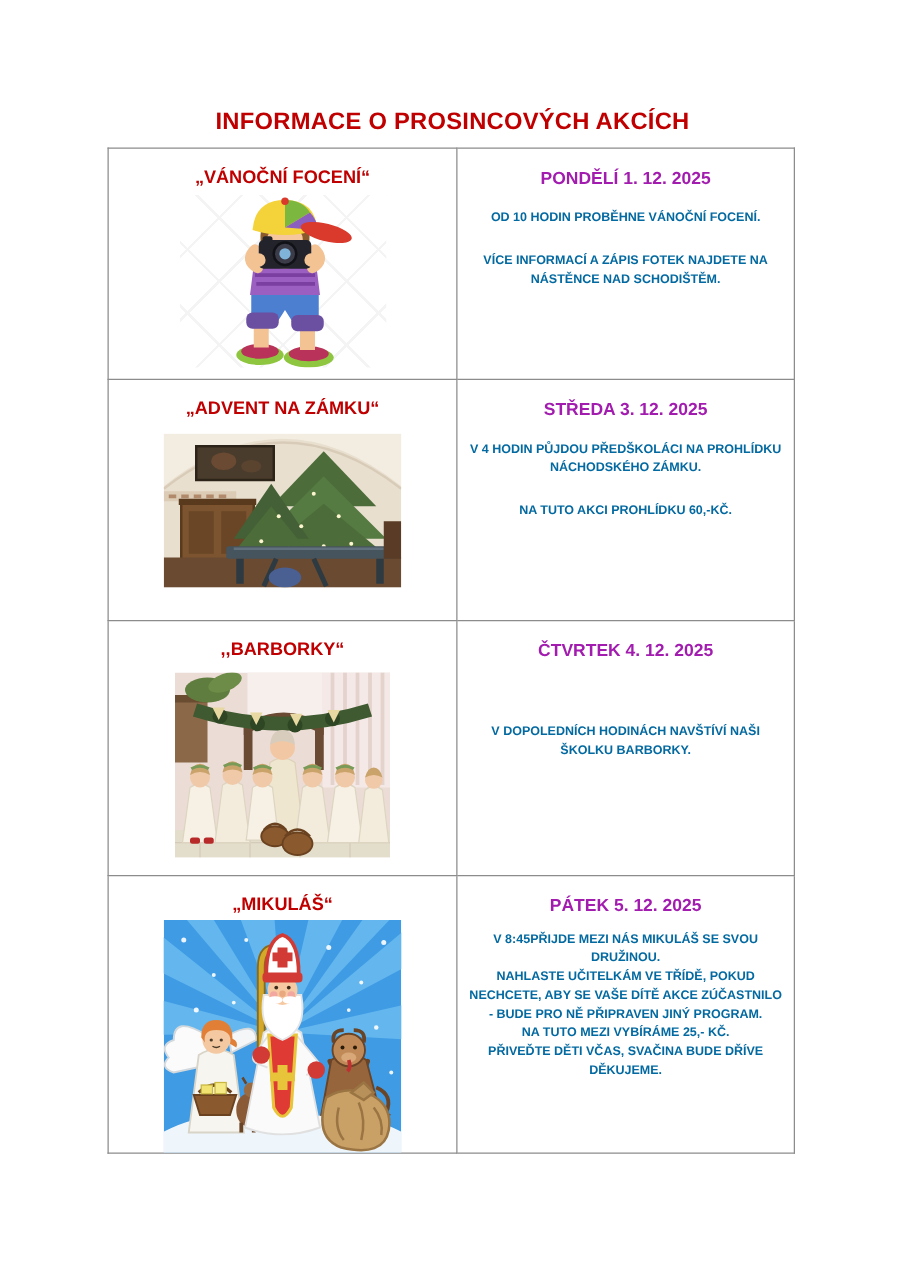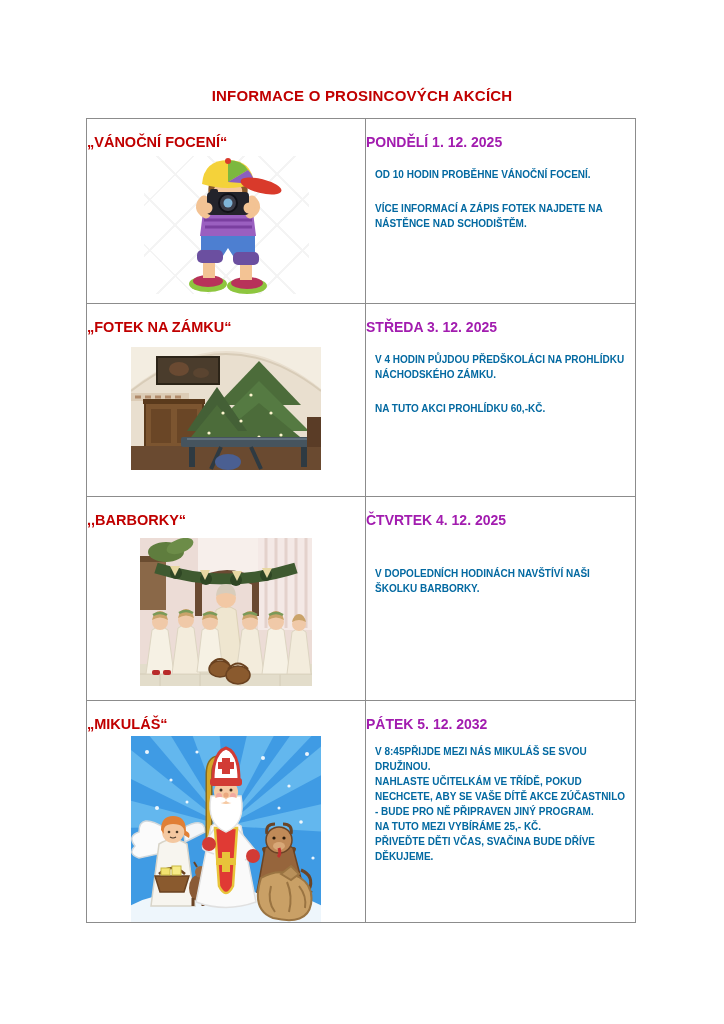--- a/index.html
+++ b/index.html
@@ -1,32 +1,32 @@
 <!DOCTYPE html>
 <html><head>
 <meta charset="utf-8">
 <style>
   html,body{margin:0;padding:0;background:#ffffff;}
   .page{position:relative;width:724px;height:1024px;background:#ffffff;overflow:hidden;
         font-family:"Liberation Sans",sans-serif;}
   .doc-title{position:absolute;top:87px;left:0;width:100%;text-align:center;
-        font-size:15px;font-weight:bold;color:#c00000;letter-spacing:.2px;}
+        font-size:19px;font-weight:bold;color:#c00000;letter-spacing:.2px;}
   table.events{position:absolute;left:86px;top:118px;width:549px;
         border-collapse:collapse;table-layout:fixed;}
   col.c-left{width:279px}
   col.c-right{width:270px}
-  td.cell{border:1px solid #8c8c8c;vertical-align:top;text-align:left;padding:0;}
+  td.cell{border:1px solid #8c8c8c;vertical-align:top;text-align:center;padding:0;}
   tr.r1{height:185px}
   tr.r2{height:193px}
   tr.r3{height:204px}
   tr.r4{height:179px}
   .ev-name{margin-top:15px;font-size:14.5px;font-weight:bold;color:#c00000;}
   .ev-date{margin-top:15px;margin-bottom:17px;font-size:14px;font-weight:bold;color:#a21caf;}
   .ev-p{margin:0 9px 19px;font-size:10px;font-weight:bold;color:#0369a1;line-height:1.5;}
-  tr.r3 .ev-p{margin-top:38px;}
+  tr.r3 .ev-p{margin-top:50px;}
   tr.r4 .ev-date{margin-bottom:12px;}
   tr.r4 .ev-p{margin-bottom:0;}
   .illus{margin:6px auto 0;}
   .illus svg{display:block;width:100%;height:100%;}
   .illus-1{width:165px;height:138px;
      background:
        repeating-linear-gradient(45deg, transparent 0 34px, #f4f4f4 34px 36px),
        repeating-linear-gradient(135deg, transparent 0 34px, #f4f4f4 34px 36px);}
   .illus-2{width:190px;height:123px;margin-top:12px;}
   .illus-3{width:172px;height:148px;margin-top:10px;}
@@ -84,21 +84,21 @@
         </td>
         <td class="cell">
           <div class="ev-date">PONDĚLÍ 1. 12. 2025</div>
           <p class="ev-p">OD 10 HODIN PROBĚHNE VÁNOČNÍ FOCENÍ.</p>
           <p class="ev-p">VÍCE INFORMACÍ A ZÁPIS FOTEK NAJDETE NA NÁSTĚNCE NAD SCHODIŠTĚM.</p>
         </td>
       </tr>
 
       <tr class="r2">
         <td class="cell">
-          <div class="ev-name">„FOTEK NA ZÁMKU“</div>
+          <div class="ev-name">„ADVENT NA ZÁMKU“</div>
           <div class="illus illus-2">
             <svg viewBox="0 0 190 123">
               <rect width="190" height="123" fill="#e9dfcf"></rect>
               <path d="M0,42 Q95,-34 190,42 L190,0 L0,0 Z" fill="#f3ede1"></path>
               <path d="M0,44 Q95,-30 190,44" stroke="#d8ccb8" stroke-width="2" fill="none"></path>
               <rect x="0" y="46" width="58" height="8" fill="#dcccb6"></rect>
               <path d="M4,50 h6 M14,50 h6 M24,50 h6 M34,50 h6 M44,50 h6" stroke="#b08a6a" stroke-width="3"></path>
               <rect x="26" y="10" width="62" height="27" fill="#4a3c2c" stroke="#2c2418" stroke-width="2"></rect>
               <ellipse cx="48" cy="22" rx="10" ry="7" fill="#6a4a32"></ellipse>
               <ellipse cx="70" cy="26" rx="8" ry="5" fill="#5a4430"></ellipse>
@@ -311,21 +311,21 @@
               </g>
               <g>
                 <path d="M130,142 q-10,32 12,40 q34,8 38,-14 q3,-18 -12,-27 q-20,-10 -38,1 z" fill="#c9a066" stroke="#9a7442" stroke-width="2"></path>
                 <path d="M140,150 q-4,16 4,26 M156,146 q6,14 2,30 M168,150 q8,10 6,22" stroke="#9a7442" stroke-width="2" fill="none"></path>
                 <path d="M150,138 l10,-8 8,8 -8,6 z" fill="#b8905a" stroke="#9a7442" stroke-width="2"></path>
               </g>
             </svg>
           </div>
         </td>
         <td class="cell">
-          <div class="ev-date">PÁTEK 5. 12. 2032</div>
+          <div class="ev-date">PÁTEK 5. 12. 2025</div>
           <p class="ev-p">V 8:45PŘIJDE MEZI NÁS MIKULÁŠ SE SVOU DRUŽINOU.</p>
           <p class="ev-p">NAHLASTE UČITELKÁM VE TŘÍDĚ, POKUD NECHCETE, ABY SE VAŠE DÍTĚ AKCE ZÚČASTNILO - BUDE PRO NĚ PŘIPRAVEN JINÝ PROGRAM.</p>
           <p class="ev-p">NA TUTO MEZI VYBÍRÁME 25,- KČ.</p>
           <p class="ev-p">PŘIVEĎTE DĚTI VČAS, SVAČINA BUDE DŘÍVE DĚKUJEME.</p>
         </td>
       </tr>
 
     </tbody>
   </table>
 </div>

